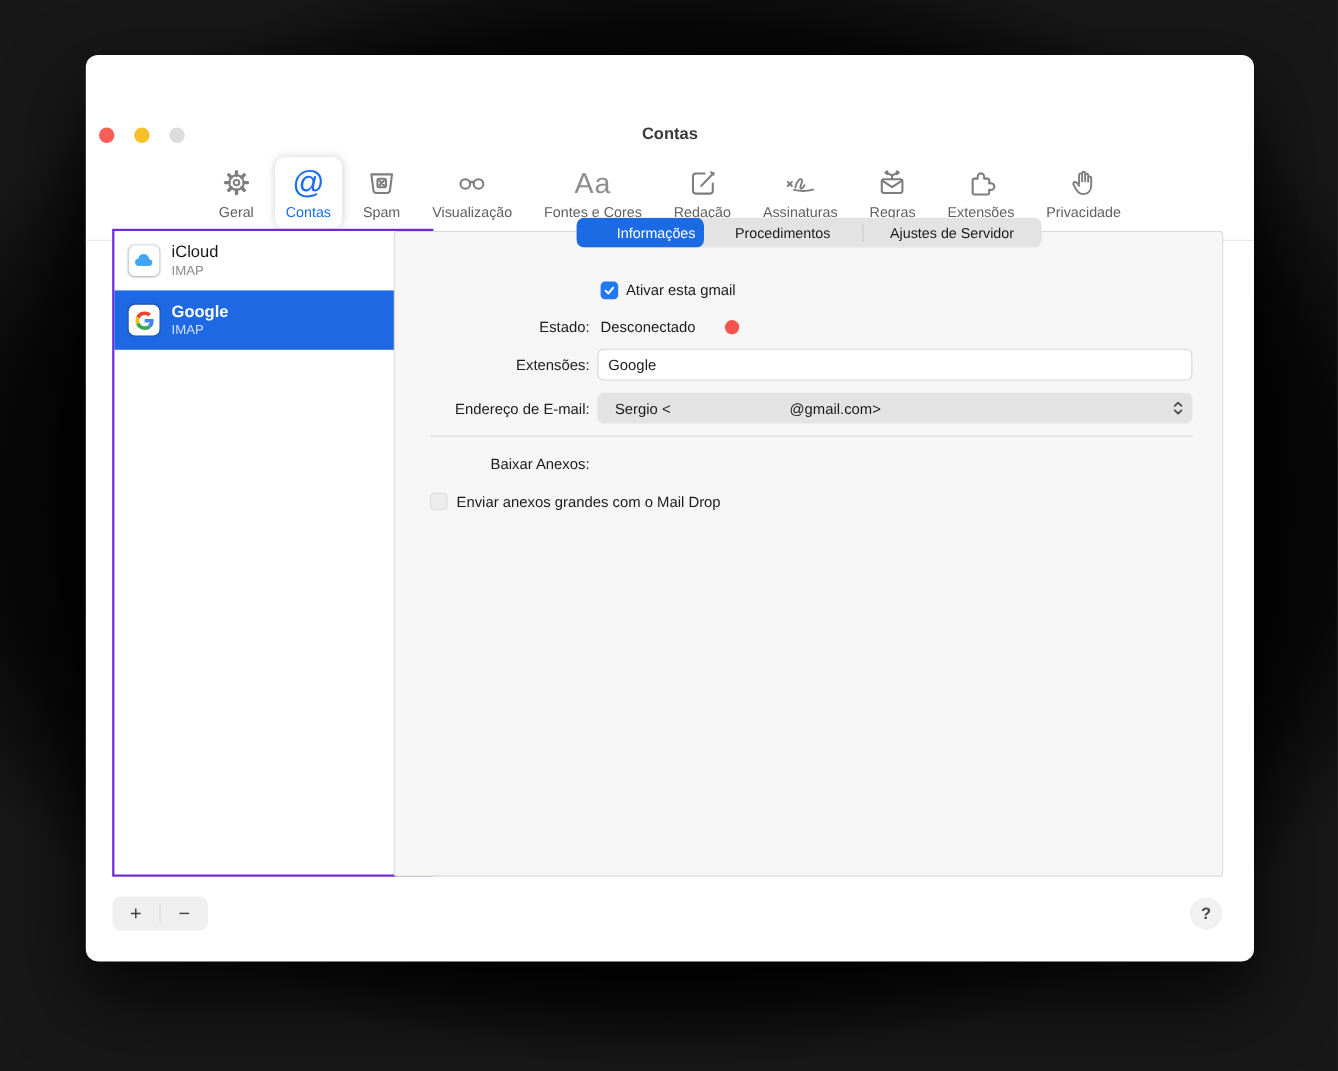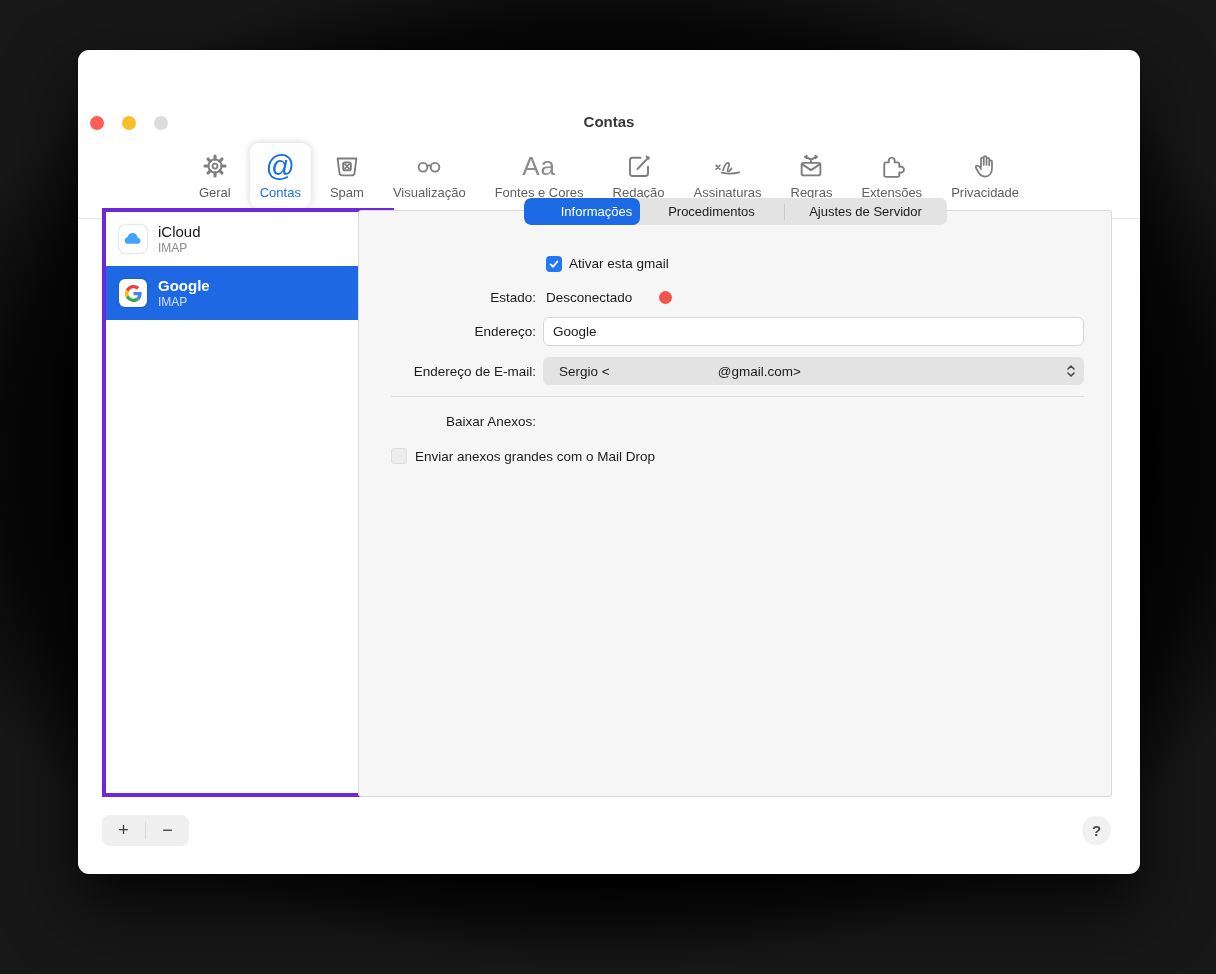--- a/index.html
+++ b/index.html
@@ -32,21 +32,21 @@
   .tb-icon svg { stroke:#7d7d7d; }
   .tb-item.selected .tb-icon, .tb-item.selected .tb-icon svg { color:#1b6ee9; stroke:#1b6ee9; }
   .tb-label { font-size:13px; color:#606060; white-space:nowrap; }
   .tb-item.selected .tb-label { color:#1b6ee9; }
   .at-glyph { font-size:29px; line-height:30px; font-weight:400; }
   .aa-glyph { font-size:26px; line-height:30px; color:#8c8c8c; letter-spacing:1px; }
   .toolbar-sep { position:absolute; top:168px; left:0; width:100%; height:1px; background:#e7e7e7; }
 
   
   .account-list { position:absolute; left:24px; top:158px; width:292px; height:589px;
-                  background:#fff; border:4px solid #6d28d9; }
+                  background:#fff; border:2px solid #6d28d9; }
   .account-row { height:54px; display:flex; align-items:center; gap:11px; padding-left:13px; }
   .account-row.selected { background:#1f68e4; }
   .acct-icon { width:28px; height:28px; border-radius:6px; background:#fff; flex:0 0 auto;
                box-shadow:0 0 2px rgba(0,0,0,0.35); display:flex; align-items:center; justify-content:center; }
   .acct-name { font-size:15px; color:#161616; line-height:18px; }
   .acct-proto { font-size:12px; color:#8b8b8b; line-height:14px; }
   .account-row.selected .acct-name { color:#fff; font-weight:bold; }
   .account-row.selected .acct-proto { color:#cfe0fb; }
 
   
@@ -242,21 +242,21 @@
         <svg width="12" height="12" viewBox="0 0 14 14">
           <path d="M3 7.4L6 10.2 11 4" stroke="#fff" stroke-width="2.1" fill="none" stroke-linecap="round" stroke-linejoin="round"></path>
         </svg>
       </span>
       <span class="f-text" style="position:absolute; left:210px; top:45px;">Ativar esta gmail</span>
 
       <span class="f-label" style="top:79px;">Estado:</span>
       <span class="f-text" style="position:absolute; left:187px; top:79px;">Desconectado</span>
       <span class="status-dot" style="top:80px;"></span>
 
-      <span class="f-label" style="top:113px;">Endereço:</span>
+      <span class="f-label" style="top:113px;">Extensões:</span>
       <input class="text-input" style="top: 106px;" value="Google">
 
       <span class="f-label" style="top:153px;">Endereço de E-mail:</span>
       <div class="popup" style="top:146px;">
         <span>Sergio &lt;</span>
         <span class="email-gap"></span>
         <span>@gmail.com&gt;</span>
         <span class="chev">
           <svg width="12" height="16" viewBox="0 0 12 16" fill="none">
             <path d="M3 6L6 3l3 3M3 10l3 3 3-3" stroke="#4a4a4a" stroke-width="1.6" stroke-linecap="round" stroke-linejoin="round"></path>

